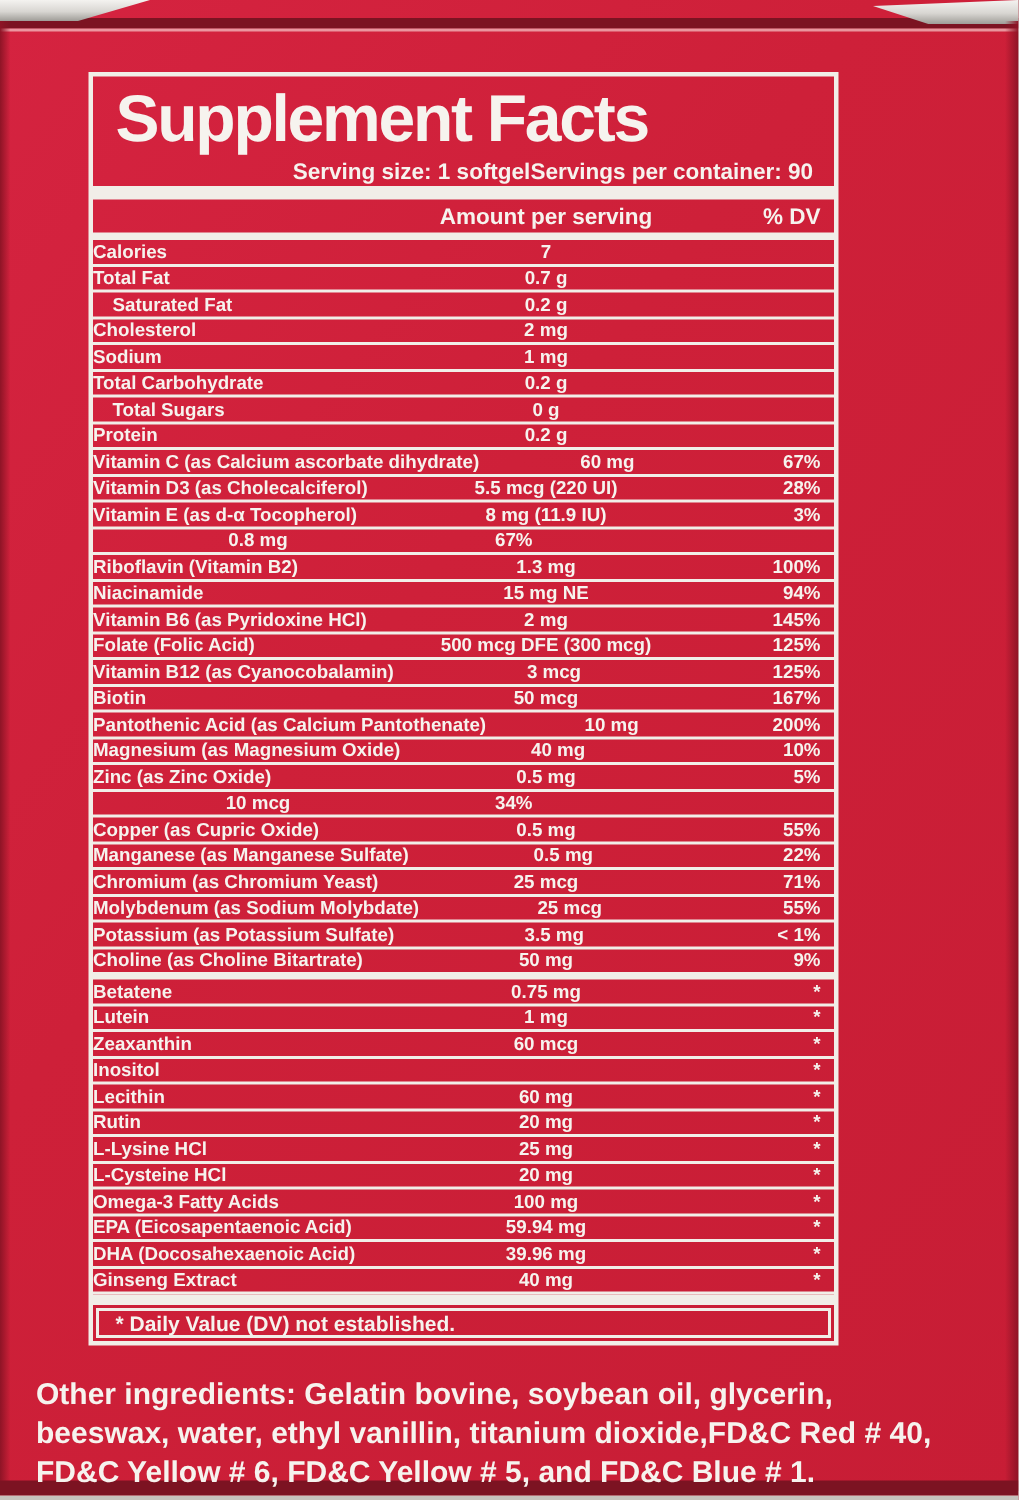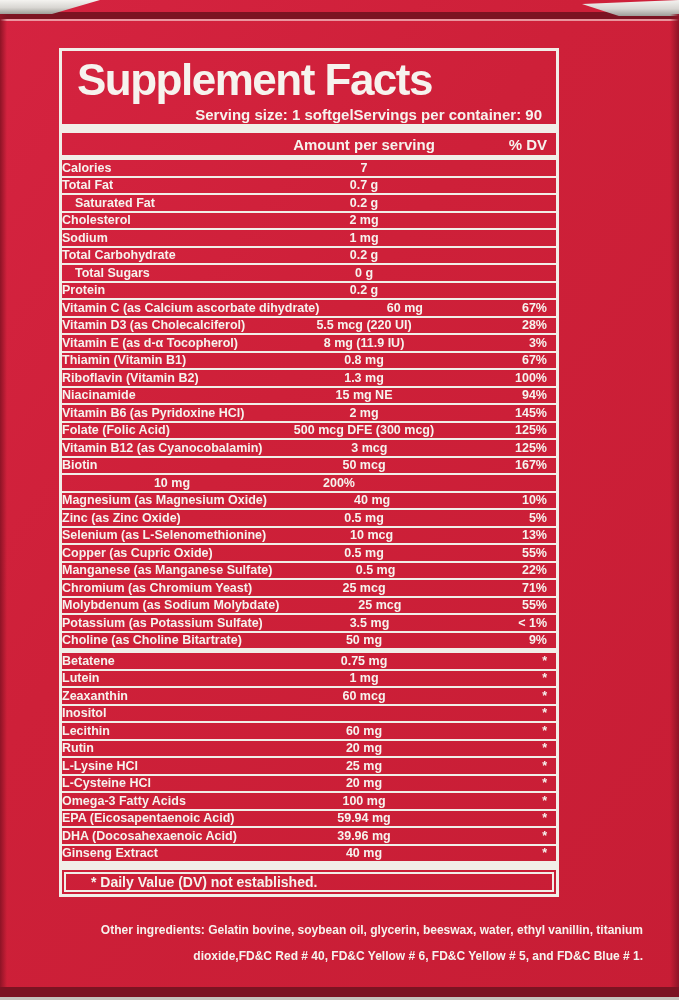--- a/index.html
+++ b/index.html
@@ -66,25 +66,25 @@
     display: flex; align-items: center; height: 17.5px;
     border-bottom: 2px solid #f1eee8;
     font-size: 12.5px; font-weight: bold; line-height: 1;
   }
   .row .name { flex: 1; white-space: nowrap; }
   .row.indent .name { padding-left: 13px; }
   .row-sep { height: 3px; background: #f1eee8; }
   .footnote-box {
     margin: 2px; border: 2px solid #f1eee8;
     flex: 1; display: flex; align-items: center;
-    padding-left: 25px; font-size: 14px; font-weight: bold;
+    padding-left: 11px; font-size: 14px; font-weight: bold;
   }
   .other-ingredients {
-    position: absolute; left: 36px; top: 917px; width: 607px;
-    text-align: right; font-size: 12px; font-weight: bold;
+    position: absolute; left: 24px; top: 917px; width: 607px;
+    text-align: left; font-size: 20px; font-weight: bold;
     color: #f6f3ee; line-height: 26px;
   }
 </style>
 </head>
 <body>
 
 <div class="box">
 
   <div class="crease"></div>
   <div class="crease-highlight"></div>
@@ -165,21 +165,20 @@
           <span class="name">Vitamin D3 (as Cholecalciferol)</span>
           <span class="amount-col">5.5 mcg (220 UI)</span>
           <span class="dv-col">28%</span>
         </div>
         <div class="row">
           <span class="name">Vitamin E (as d-α Tocopherol)</span>
           <span class="amount-col">8 mg (11.9 IU)</span>
           <span class="dv-col">3%</span>
         </div>
         <div class="row">
-          <span class="name">Thiamin (Vitamin B1)</span>
           <span class="amount-col">0.8 mg</span>
           <span class="dv-col">67%</span>
         </div>
         <div class="row">
           <span class="name">Riboflavin (Vitamin B2)</span>
           <span class="amount-col">1.3 mg</span>
           <span class="dv-col">100%</span>
         </div>
         <div class="row">
           <span class="name">Niacinamide</span>
@@ -200,37 +199,37 @@
           <span class="name">Vitamin B12 (as Cyanocobalamin)</span>
           <span class="amount-col">3 mcg</span>
           <span class="dv-col">125%</span>
         </div>
         <div class="row">
           <span class="name">Biotin</span>
           <span class="amount-col">50 mcg</span>
           <span class="dv-col">167%</span>
         </div>
         <div class="row">
+          <span class="name">Pantothenic Acid (as Calcium Pantothenate)</span>
           <span class="amount-col">10 mg</span>
           <span class="dv-col">200%</span>
         </div>
         <div class="row">
           <span class="name">Magnesium (as Magnesium Oxide)</span>
           <span class="amount-col">40 mg</span>
           <span class="dv-col">10%</span>
         </div>
         <div class="row">
           <span class="name">Zinc (as Zinc Oxide)</span>
           <span class="amount-col">0.5 mg</span>
           <span class="dv-col">5%</span>
         </div>
         <div class="row">
-          <span class="name">Selenium (as L-Selenomethionine)</span>
           <span class="amount-col">10 mcg</span>
-          <span class="dv-col">13%</span>
+          <span class="dv-col">34%</span>
         </div>
         <div class="row">
           <span class="name">Copper (as Cupric Oxide)</span>
           <span class="amount-col">0.5 mg</span>
           <span class="dv-col">55%</span>
         </div>
         <div class="row">
           <span class="name">Manganese (as Manganese Sulfate)</span>
           <span class="amount-col">0.5 mg</span>
           <span class="dv-col">22%</span>

